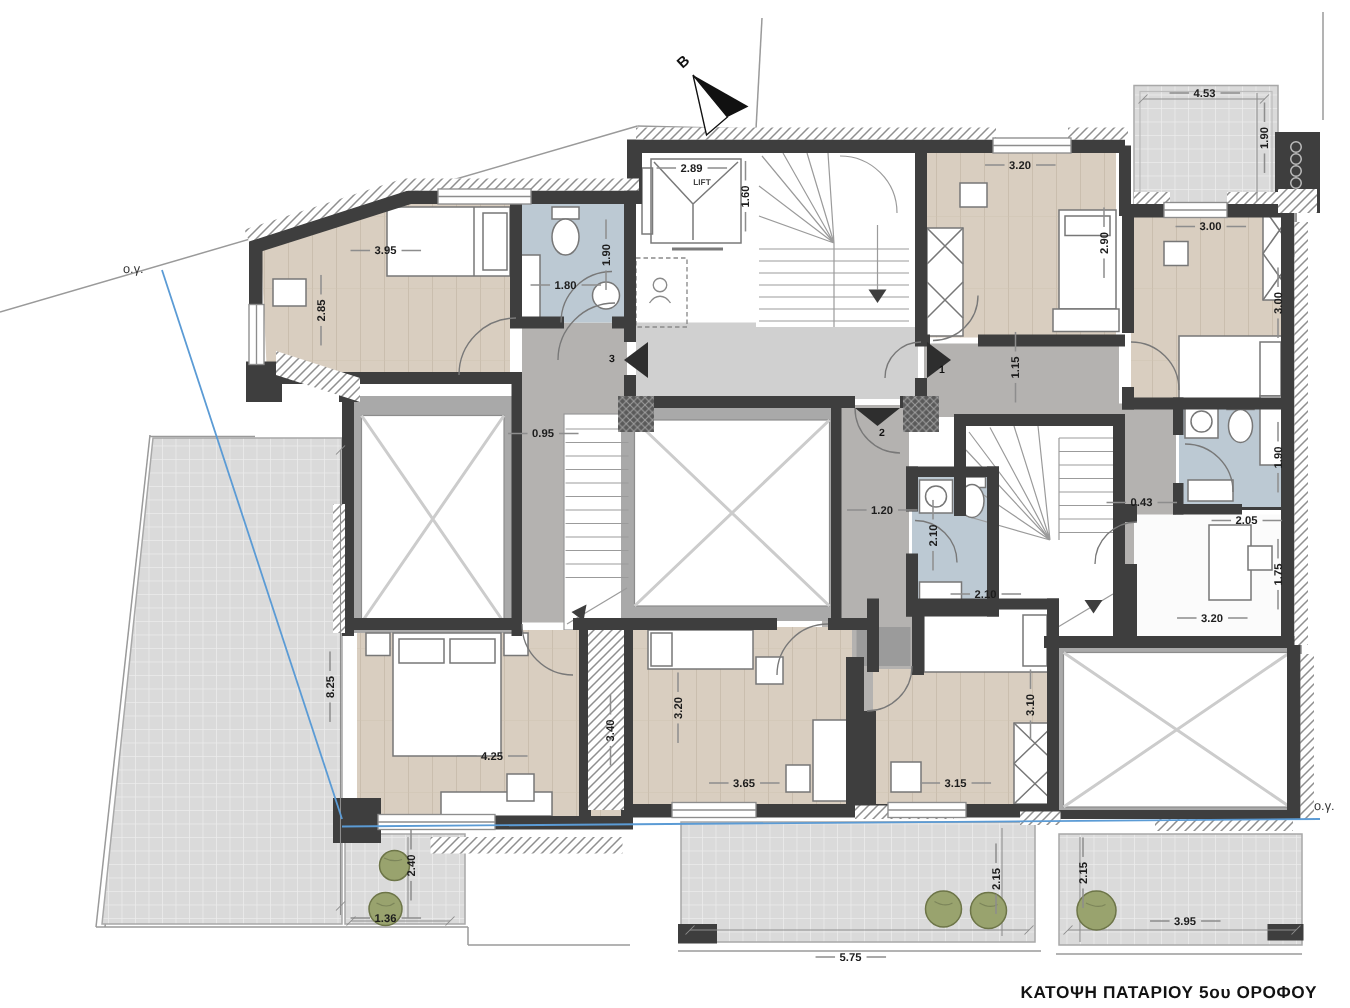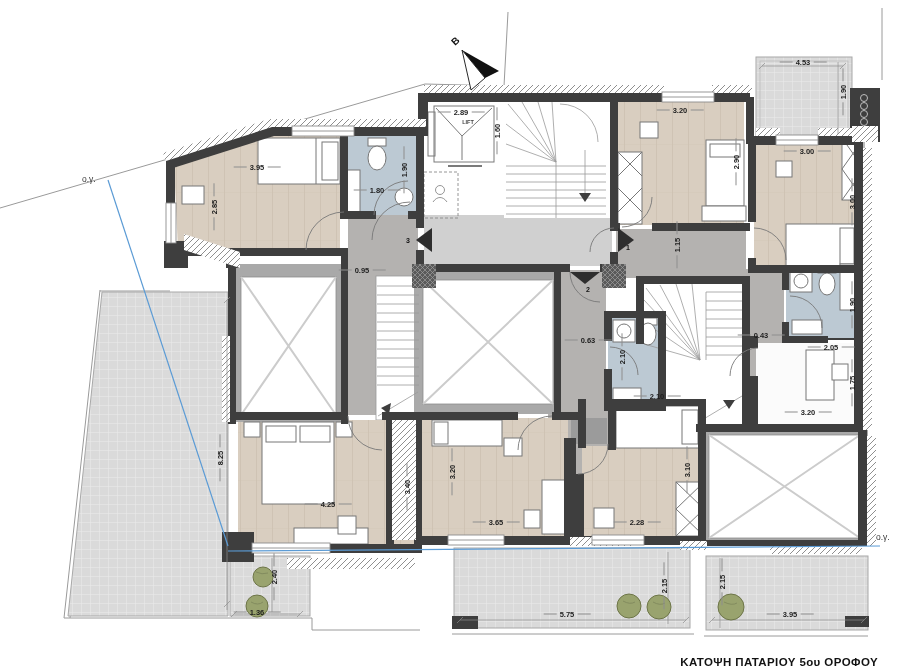--- a/index.html
+++ b/index.html
@@ -443,39 +443,39 @@
       <div class="dim rot" style="left: 404px; top: 170px;">1.90</div>
       <div class="dim" style="left: 461px; top: 112px;">2.89</div>
       <div class="dim rot" style="left: 497px; top: 131px;">1.60</div>
       <div class="dim" style="left: 680px; top: 110px;">3.20</div>
       <div class="dim rot" style="left: 736px; top: 162px;">2.90</div>
       <div class="dim" style="left: 803px; top: 62px;">4.53</div>
       <div class="dim rot" style="left: 843px; top: 92px;">1.90</div>
       <div class="dim" style="left: 807px; top: 151px;">3.00</div>
       <div class="dim rot" style="left: 852px; top: 202px;">3.00</div>
       <div class="dim rot" style="left: 677px; top: 245px;">1.15</div>
-      <div class="dim" style="left: 362px; top: 270px;">0.95</div>
-      <div class="dim" style="left: 588px; top: 340px;">0.63</div>
+      <div class="dim" style="left: 362px; top: 289px;">0.95</div>
+      <div class="dim" style="left: 588px; top: 340px;">1.20</div>
       <div class="dim" style="left: 761px; top: 335px;">0.43</div>
       <div class="dim rot" style="left: 852px; top: 305px;">1.90</div>
       <div class="dim" style="left: 831px; top: 347px;">2.05</div>
       <div class="dim rot" style="left: 622px; top: 357px;">2.10</div>
       <div class="dim" style="left: 657px; top: 396px;">2.10</div>
       <div class="dim rot" style="left: 852px; top: 383px;">1.75</div>
       <div class="dim" style="left: 808px; top: 412px;">3.20</div>
       <div class="dim rot" style="left: 220px; top: 458px;">8.25</div>
       <div class="dim" style="left: 328px; top: 504px;">4.25</div>
       <div class="dim rot" style="left: 407px; top: 487px;">3.40</div>
       <div class="dim rot" style="left: 452px; top: 472px;">3.20</div>
       <div class="dim" style="left: 496px; top: 522px; text-align: center;">3.65</div>
-      <div class="dim" style="left: 637px; top: 522px;">2.28</div>
+      <div class="dim" style="left: 637px; top: 522px;">3.15</div>
       <div class="dim rot" style="left: 687px; top: 470px;">3.10</div>
       <div class="dim rot" style="left: 274px; top: 577px;">2.40</div>
       <div class="dim" style="left: 257px; top: 612px;">1.36</div>
-      <div class="dim" style="left: 567px; top: 614px;">5.75</div>
+      <div class="dim" style="left: 567px; top: 638px;">5.75</div>
       <div class="dim rot" style="left: 664px; top: 586px;">2.15</div>
       <div class="dim rot" style="left: 722px; top: 582px;">2.15</div>
       <div class="dim" style="left: 790px; top: 614px;">3.95</div>
       <div class="doornum" style="left: 628px; top: 247px;">1</div>
       <div class="doornum" style="left: 588px; top: 289px;">2</div>
       <div class="doornum" style="left: 408px; top: 240px;">3</div>
     </div>
 
 <div class="og left">ο.γ.</div>
 <div class="og right">ο.γ.</div>

